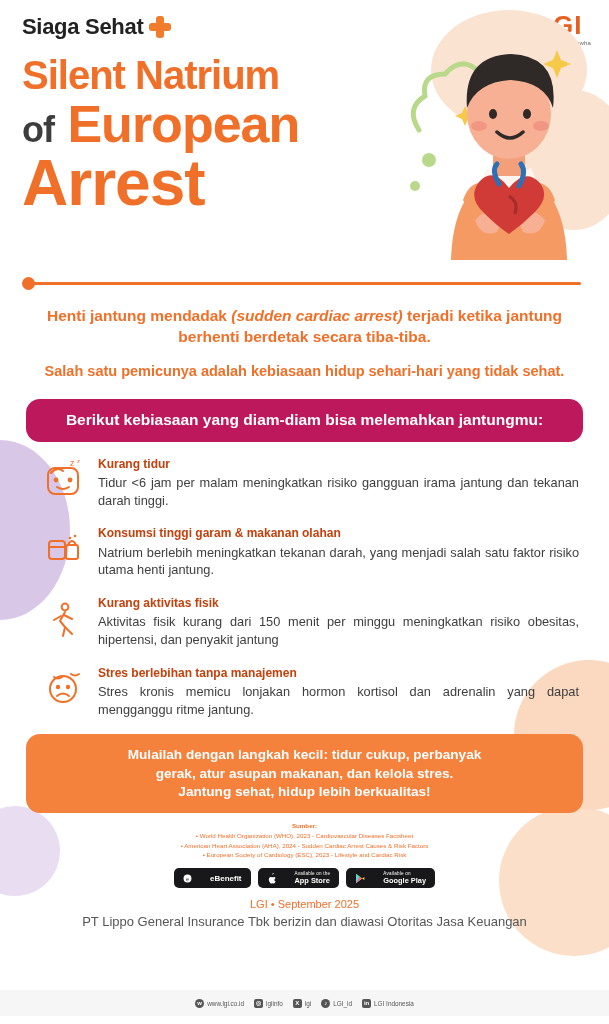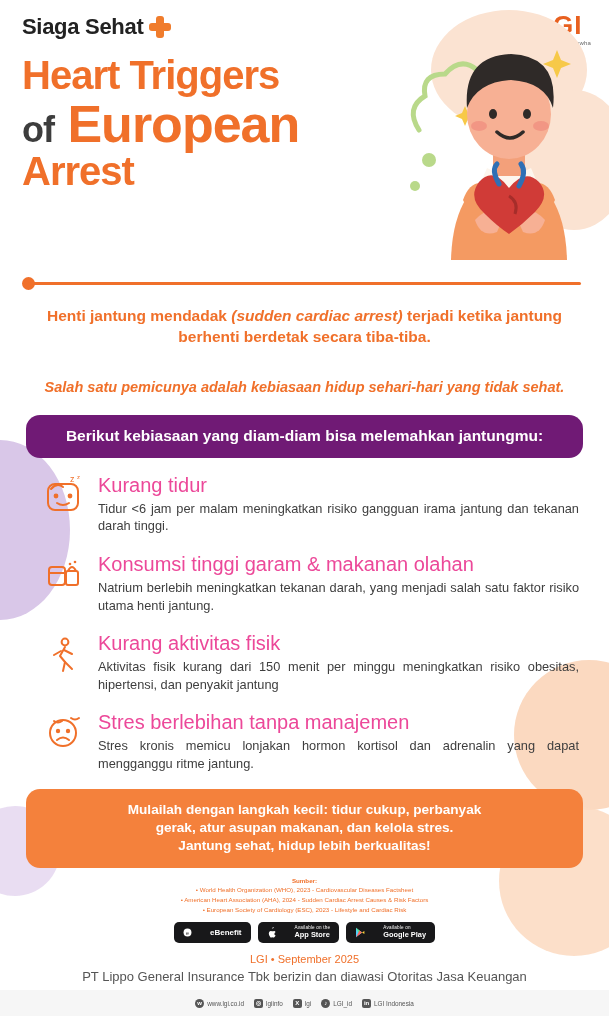--- a/index.html
+++ b/index.html
@@ -106,21 +106,21 @@
   }
   .title-line {
     font-weight: bold;
     color: #f0702a;
     line-height: .98;
     letter-spacing: -1px;
   }
   .t1 { font-size: 40px; }
   .t2 { font-size: 52px; margin-top: 4px; }
   .t2 .small { font-size: 36px; color: #3d3d3d; }
-  .t3 { font-size: 40px; margin-top: 2px; }
+  .t3 { font-size: 64px; margin-top: 2px; }
 
   
   .illus {
     position: absolute;
     right: 0;
     top: 10px;
     width: 250px;
     height: 250px;
     z-index: 2;
   }
@@ -154,30 +154,29 @@
     z-index: 3;
   }
   .intro p {
     font-size: 15.5px;
     line-height: 1.35;
     color: #f0702a;
     font-weight: bold;
   }
   .intro .italic { font-style: italic; }
   .intro .sub {
-    margin-top: 30px;
+    margin-top: 14px;
     font-size: 14.5px;
     color: #f0702a;
-    font-style: italic;
   }
 
   
   .banner {
     margin: 18px 26px 0;
-    background: #701a75;
+    background: #be185d;
     border-radius: 14px;
     padding: 11px 18px;
     text-align: center;
     color: #fff;
     font-size: 15.5px;
     font-weight: bold;
     line-height: 1.3;
     position: relative;
     z-index: 3;
   }
@@ -195,23 +194,23 @@
   }
   .habit-icon {
     flex: 0 0 46px;
     width: 46px; height: 46px;
     display: flex;
     align-items: center;
     justify-content: center;
   }
   .habit-body { flex: 1; padding-top: 1px; }
   .habit-title {
-    color: #ec4899;
-    font-weight: normal;
-    font-size: 20px;
+    color: #c2410c;
+    font-weight: bold;
+    font-size: 12px;
     line-height: 1.2;
     margin-bottom: 3px;
   }
   .habit-desc {
     color: #3e3e3e;
     font-size: 12.8px;
     line-height: 1.38;
     text-align: justify;
   }
 
@@ -363,21 +362,21 @@
       <span class="brand-text">Siaga Sehat</span>
       <span class="cross-icon"></span>
     </div>
 
     <div class="lgi-logo">
       <div class="lgi-mark">LGI</div>
       <div class="lgi-sub">a company of Hanwha</div>
     </div>
 
     <div class="title-block">
-      <div class="title-line t1">Heart Triggers</div>
+      <div class="title-line t1">Silent Natrium</div>
       <div class="title-line t2">
         <span class="small">of</span>
         <span>European</span>
       </div>
       <div class="title-line t3">Arrest</div>
     </div>
   </div>
 
   <div class="divider-wrap">
     <div class="divider-dot"></div>

